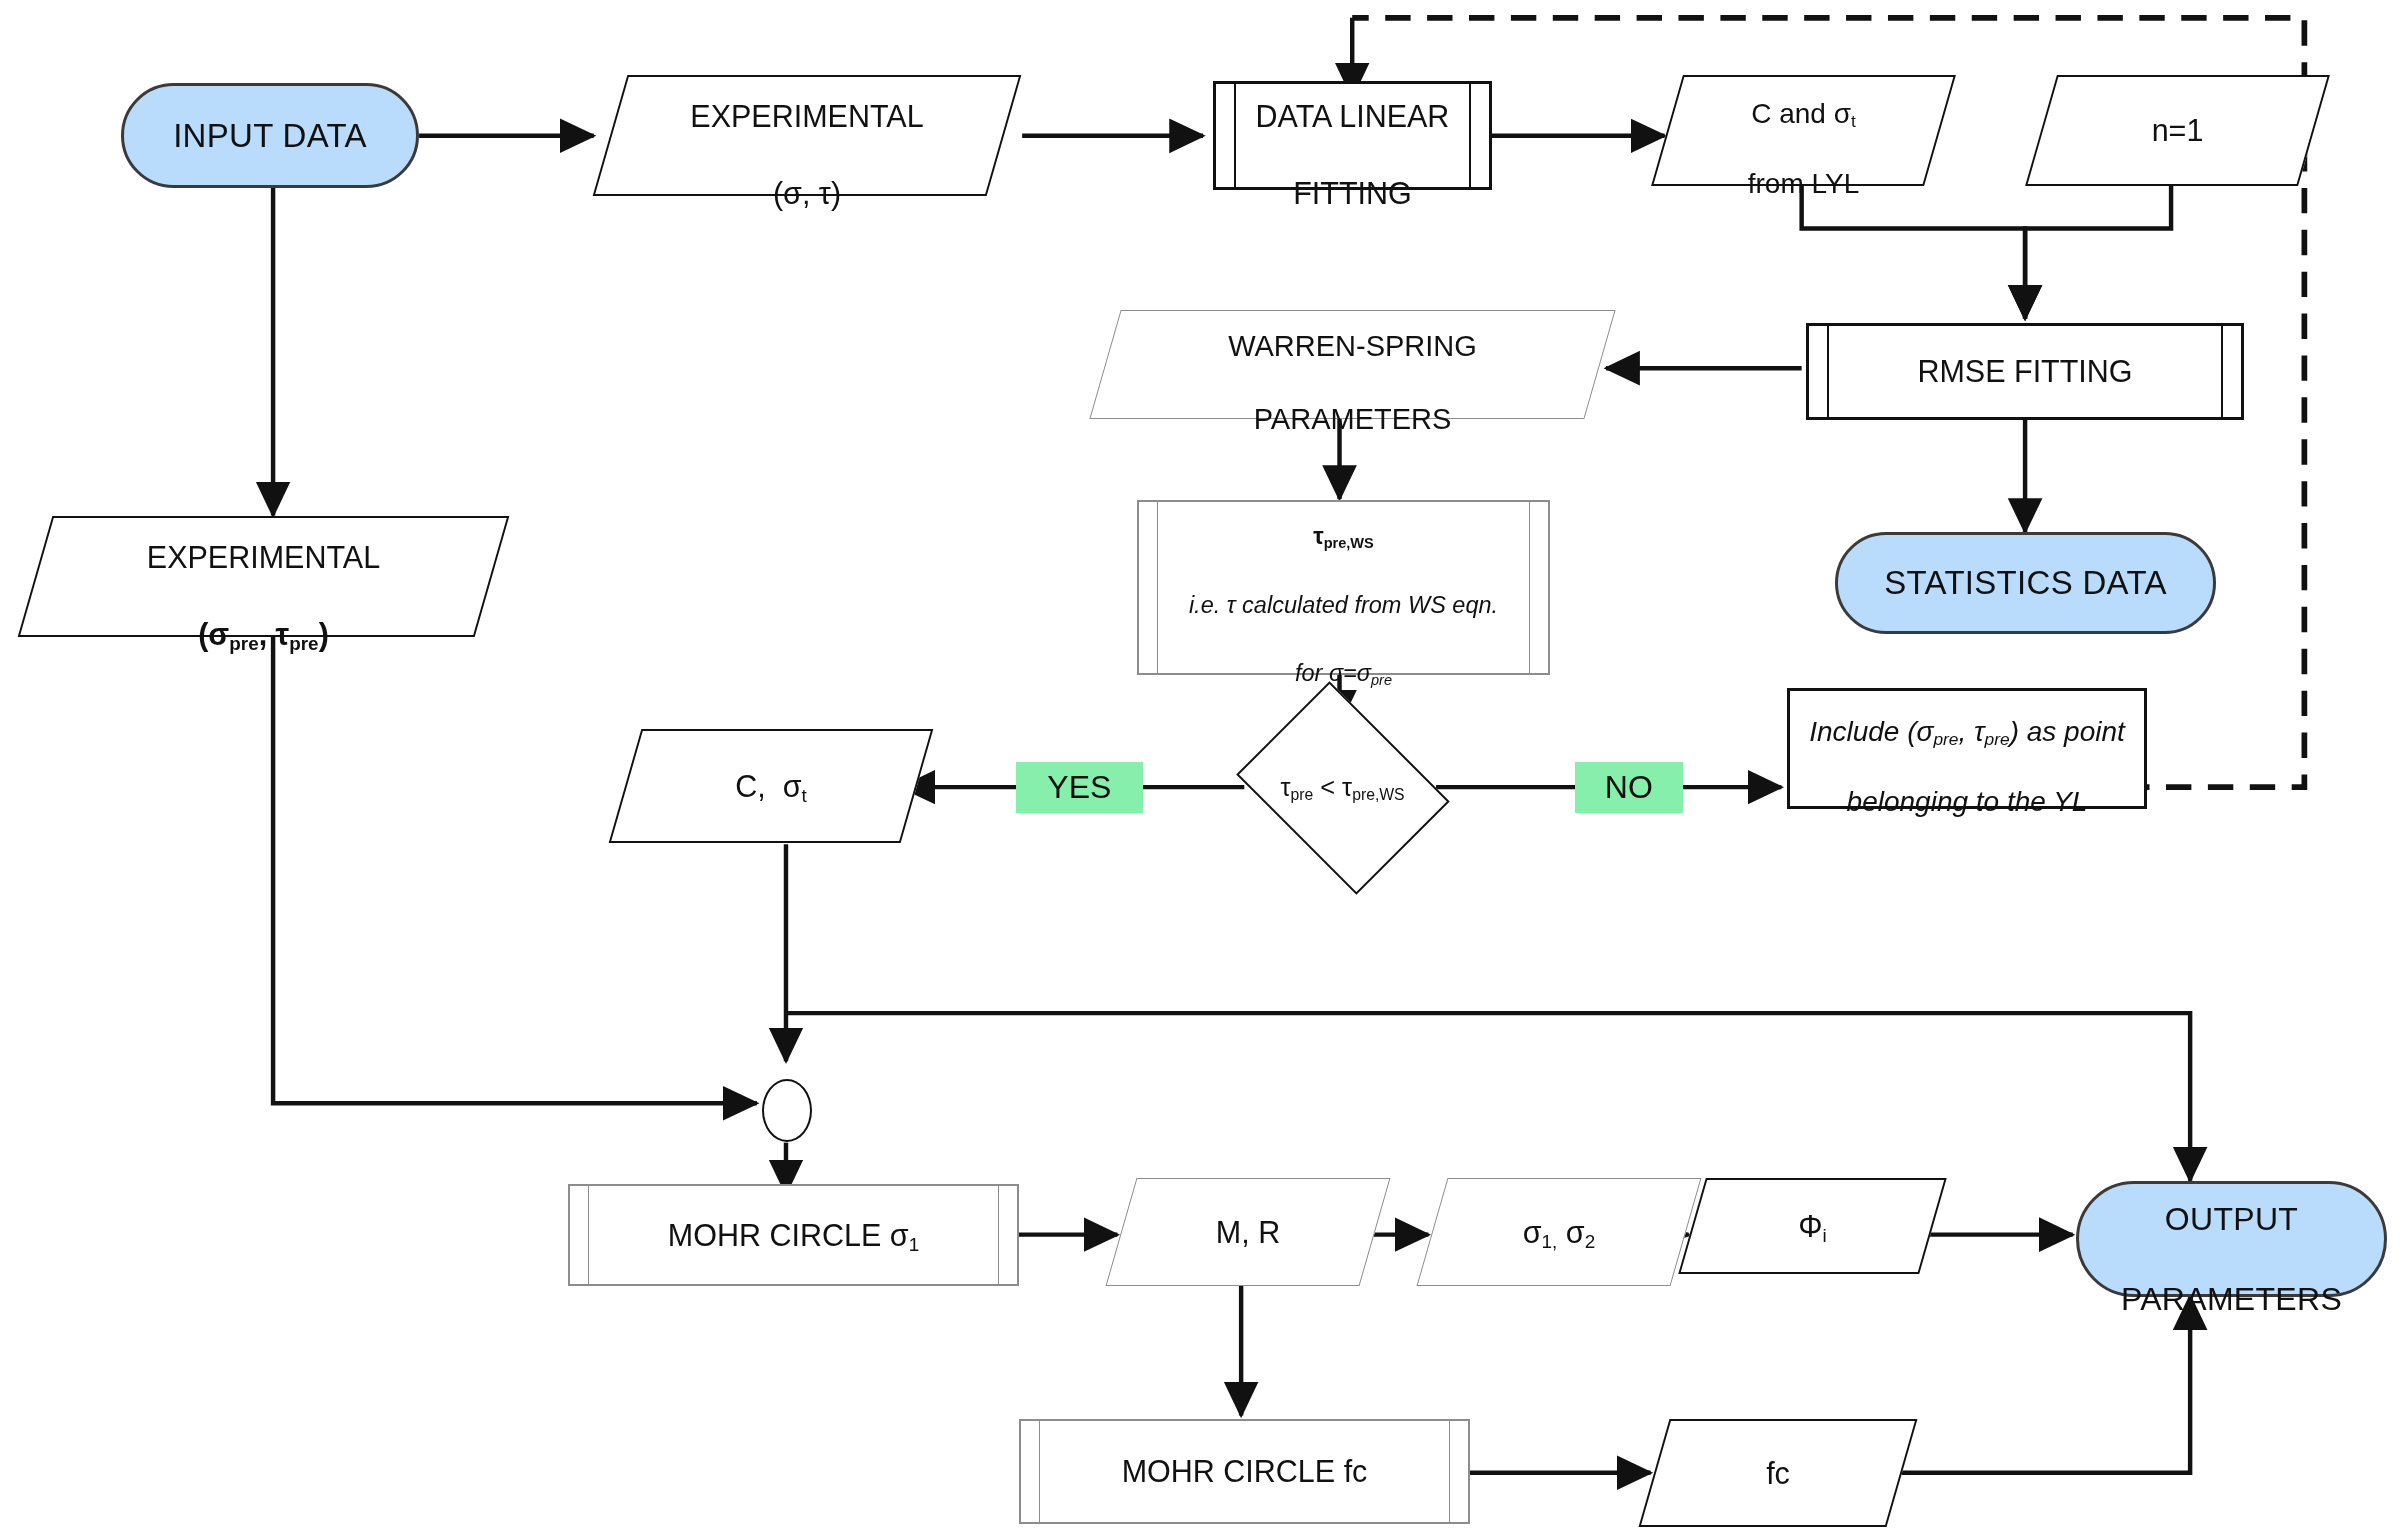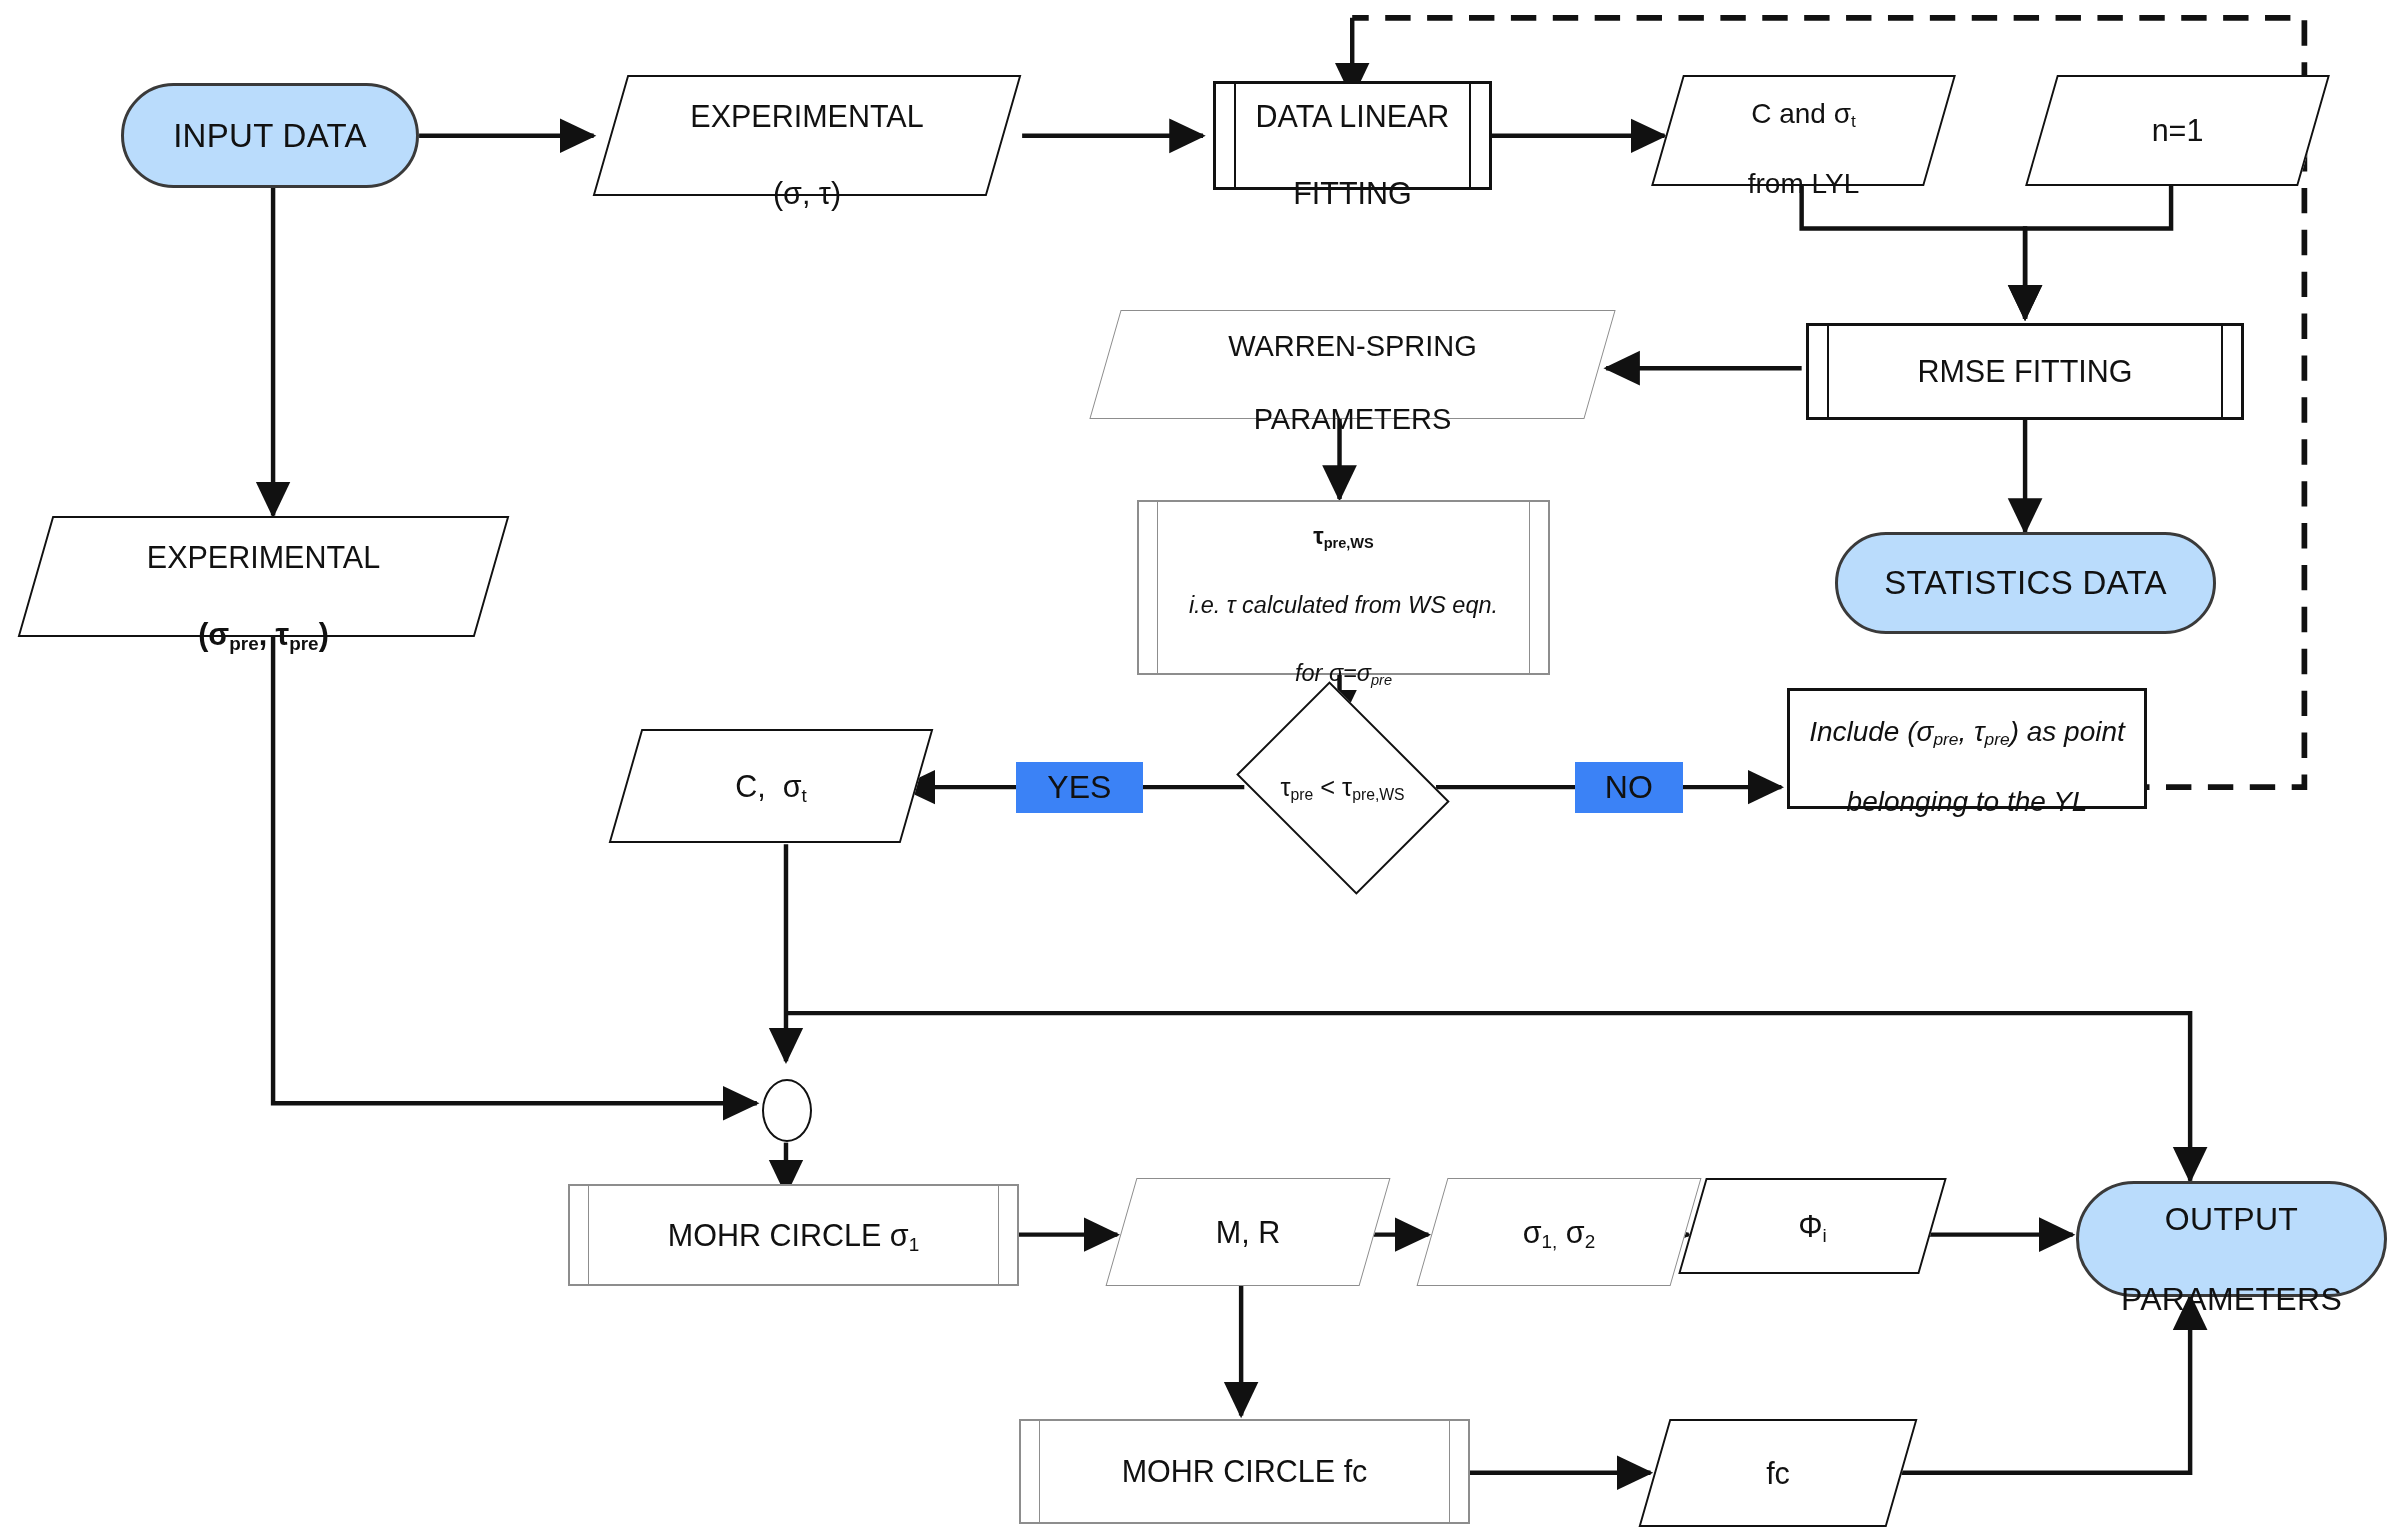--- a/index.html
+++ b/index.html
@@ -46,21 +46,21 @@
     position:absolute;left:50%;top:50%;width:70.7%;height:70.7%;
     transform:translate(-50%,-50%) rotate(45deg);
     border:2.5px solid #111;background:#fff;z-index:0;
   }
   .diamond .lbl{position:relative;z-index:1;}
 
   
   .merge{border:2.5px solid #111;border-radius:50%;background:#fff;}
 
   
-  .edgelabel{position:absolute;color:#111;font-size:32px;background:#3b82f6;padding:0 6.3px;
+  .edgelabel{position:absolute;color:#111;font-size:32px;background:#86efac;padding:0 6.3px;
              display:flex;align-items:center;justify-content:center;}
 
   .it{font-style:italic;}
   sub{font-size:.62em;vertical-align:baseline;position:relative;top:.28em;}
   .b{font-weight:bold;}
 </style>
 </head>
 <body>
 
 <div id="stage">

